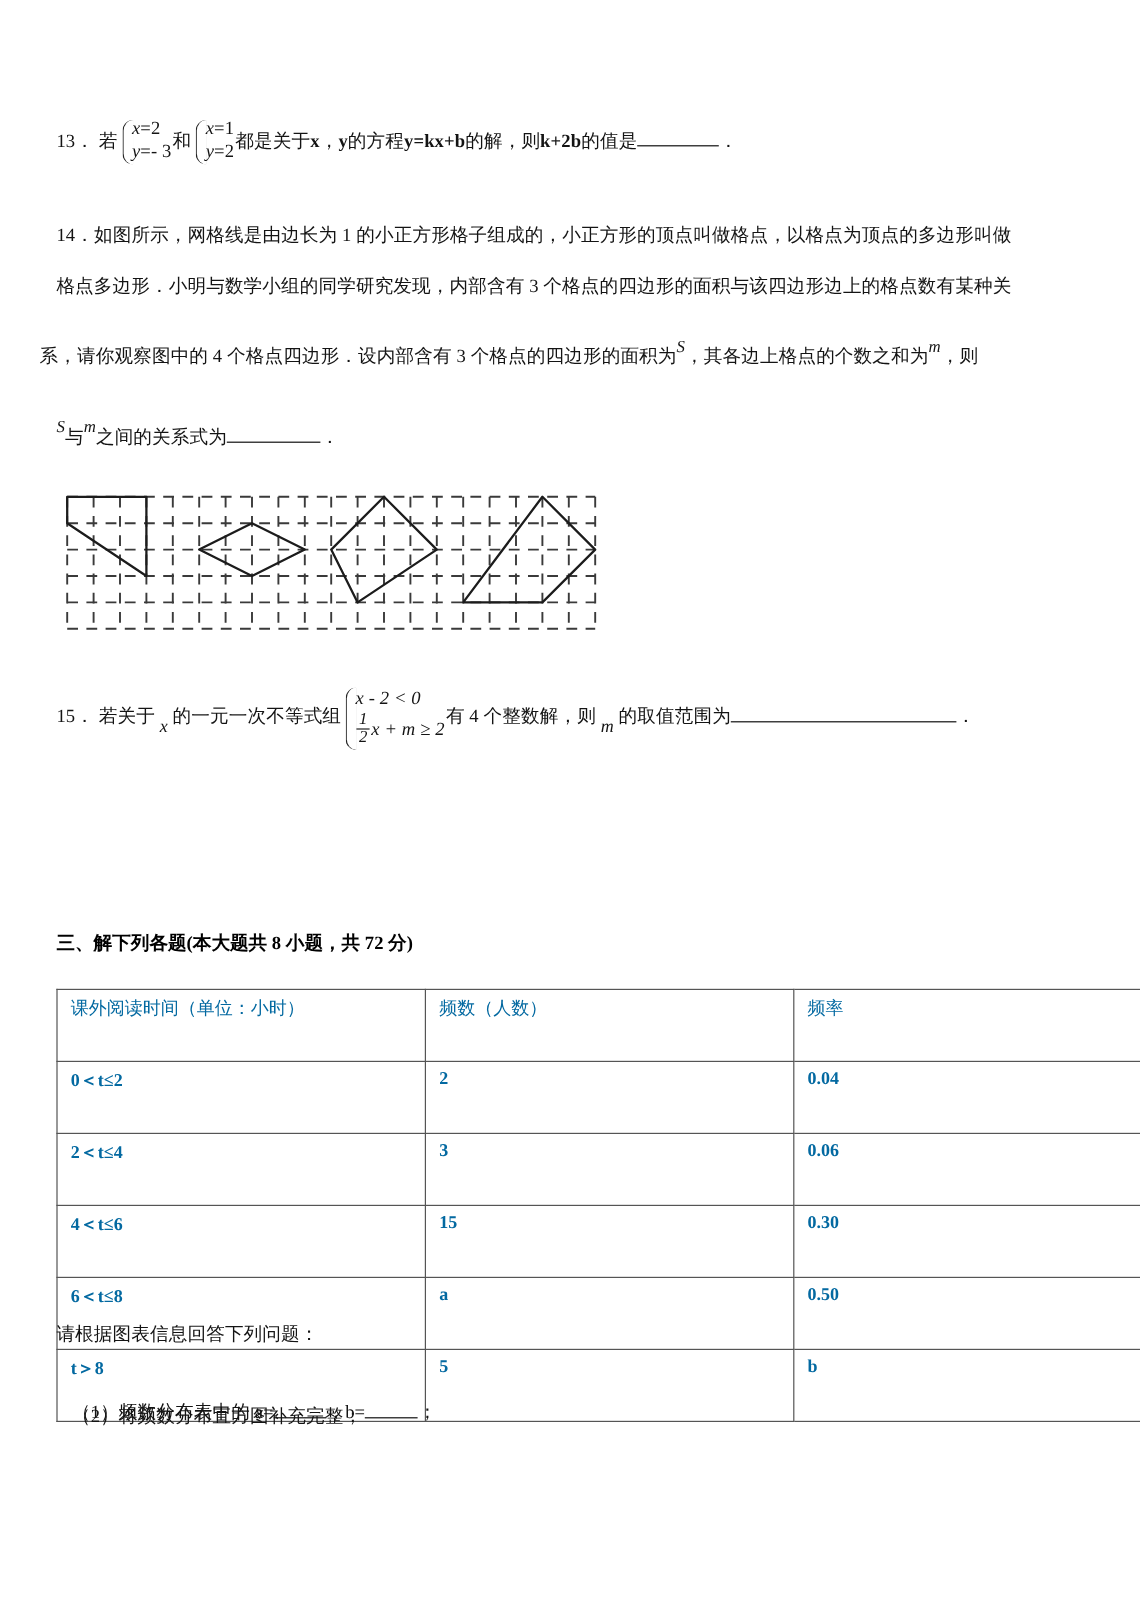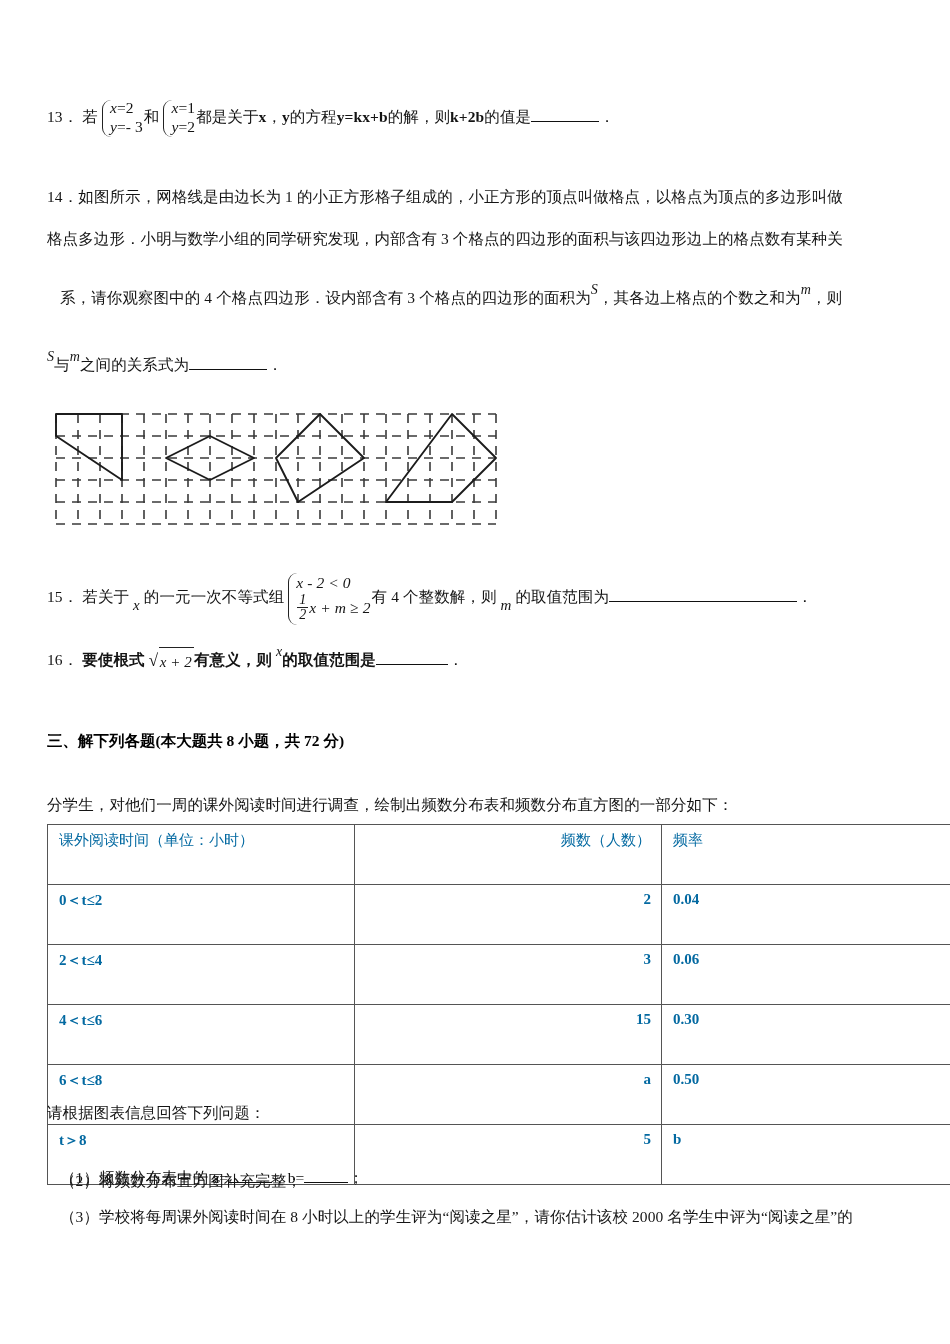--- a/index.html
+++ b/index.html
@@ -133,38 +133,39 @@
     left: 50px;
     top: 408px;
     width: 450px;
     height: 125px;
   }
 
   
   .sect {
     font-size: 15.5px;
     font-weight: 700;
+    margin-top: 45px;
   }
 
   
   table.freq {
     border-collapse: collapse;
     width: 847px;
     table-layout: fixed;
     font-size: 15px;
   }
   table.freq td {
     border: 1.15px solid #555;
     height: 47px;
     padding: 6px 10px 6px 11px;
     vertical-align: top;
     color: #0369a1;
   }
   table.freq td.c1 { width: 285px; }
-  table.freq td.c2 { width: 285px; text-align: right; }
+  table.freq td.c2 { width: 285px; }
   table.freq td.c3 { width: 277px; }
   table.freq tr.head td { font-weight: 400; }
   table.freq tr.body td { font-weight: 700; }
 </style>
 </head>
 <body>
 
 <div class="page">
 
   <div class="line q" style="left:47px; top:100px;">
@@ -177,21 +178,21 @@
       <span class="row"><span class="mi">y</span><span class="mn">=2</span></span>
     </span><span>都是关于</span><b>x</b><span>，</span><b>y</b><span>的方程</span><b>y=kx+b</b><span>的解，则</span><b>k+2b</b><span>的值是</span><span class="blank" style="width:68px;"></span><span>．</span>
   </div>
 
   <div class="line q" style="left:47px; top:182px;">
     <span class="qnum">14．</span><span>如图所示，网格线是由边长为 1 的小正方形格子组成的，小正方形的顶点叫做格点，以格点为顶点的多边形叫做</span>
   </div>
   <div class="line q" style="left:47px; top:224px;">
     <span>格点多边形．小明与数学小组的同学研究发现，内部含有 3 个格点的四边形的面积与该四边形边上的格点数有某种关</span>
   </div>
-  <div class="line q" style="left:60px; top:283px;text-align:right;">
+  <div class="line q" style="left:33px; top:283px;text-align:right;">
     <span>系，请你观察图中的 4 个格点四边形．设内部含有 3 个格点的四边形的面积为</span><span class="sup">S</span><span>，其各边上格点的个数之和为</span><span class="sup">m</span><span>，则</span>
   </div>
   <div class="line q" style="left:47px; top:350px;">
     <span class="sup">S</span><span>与</span><span class="sup">m</span><span>之间的关系式为</span><span class="blank" style="width:78px;"></span><span>．</span>
   </div>
 
   <div class="figure-wrap">
     <svg id="lattice-svg" width="450" height="125" viewBox="0 0 450 125">
         <line x1="6" y1="6" x2="446" y2="6" stroke="#3a3a3a" stroke-width="1.6" stroke-dasharray="9,7"></line>
         <line x1="6" y1="28" x2="446" y2="28" stroke="#3a3a3a" stroke-width="1.6" stroke-dasharray="9,7"></line>
@@ -232,34 +233,25 @@
     <span>若关于</span>
     <span class="sub-ital">x</span>
     <span>的一元一次不等式组</span><span class="sys" style="font-size:14.5px; line-height:1.4; top:0px;">
       <span class="row"><span class="mn" style="font-style:italic">x - 2 &lt; 0</span></span>
       <span class="row"><span class="frac"><span class="num">1</span><span class="den">2</span></span><span class="mn" style="font-style:italic">x + m ≥ 2</span></span>
     </span><b style="font-weight:400">有 4 个整数解，则</b>
     <span class="sub-ital">m</span>
     <span>的取值范围为</span><span class="blank" style="width:188px;"></span><span>．</span>
   </div>
 
-  <div class="line q" style="left:47px; top:645px;">
-    <span class="qnum">16．</span>
-    <b>要使根式</b>
-    <span class="sqrt"><span class="bar">x + 2</span></span><b>有意义，则</b>
-    <span class="sup">x</span><b>的取值范围是</b><span class="blank" style="width:72px;"></span><span>．</span>
-  </div>
 
   <div class="line sect" style="left:47px; top:731px;">
     <span>三、解下列各题(本大题共 8 小题，共 72 分)</span>
   </div>
 
-  <div class="line q" style="left:47px; top:790px;">
-    <span>分学生，对他们一周的课外阅读时间进行调查，绘制出频数分布表和频数分布直方图的一部分如下：</span>
-  </div>
 
   <div style="position:absolute; left:47px; top:824px;">
     <table class="freq">
       <tbody id="freq-tbody">
           <tr class="head">
             <td class="c1">课外阅读时间（单位：小时）</td>
             <td class="c2">频数（人数）</td>
             <td class="c3">频率</td>
           </tr>
           <tr class="body">
@@ -293,17 +285,14 @@
 
   <div class="line q" style="left:47px; top:1098px;">
     <span>请根据图表信息回答下列问题：</span>
   </div>
   <div class="line q" style="left:60px; top:1130px;margin-top:33px;">
     <span>（1）频数分布表中的 a=</span><span class="blank" style="width:44px;"></span><span>，b=</span><span class="blank" style="width:44px;"></span><span>；</span>
   </div>
   <div class="line q" style="left:60px; top:1166px;">
     <span>（2）将频数分布直方图补充完整；</span>
   </div>
-  <div class="line q" style="left:60px; top:1202px;">
-    <span>（3）学校将每周课外阅读时间在 8 小时以上的学生评为“阅读之星”，请你估计该校 2000 名学生中评为“阅读之星”的</span>
-  </div>
 
 </div>
 
 </body></html>

